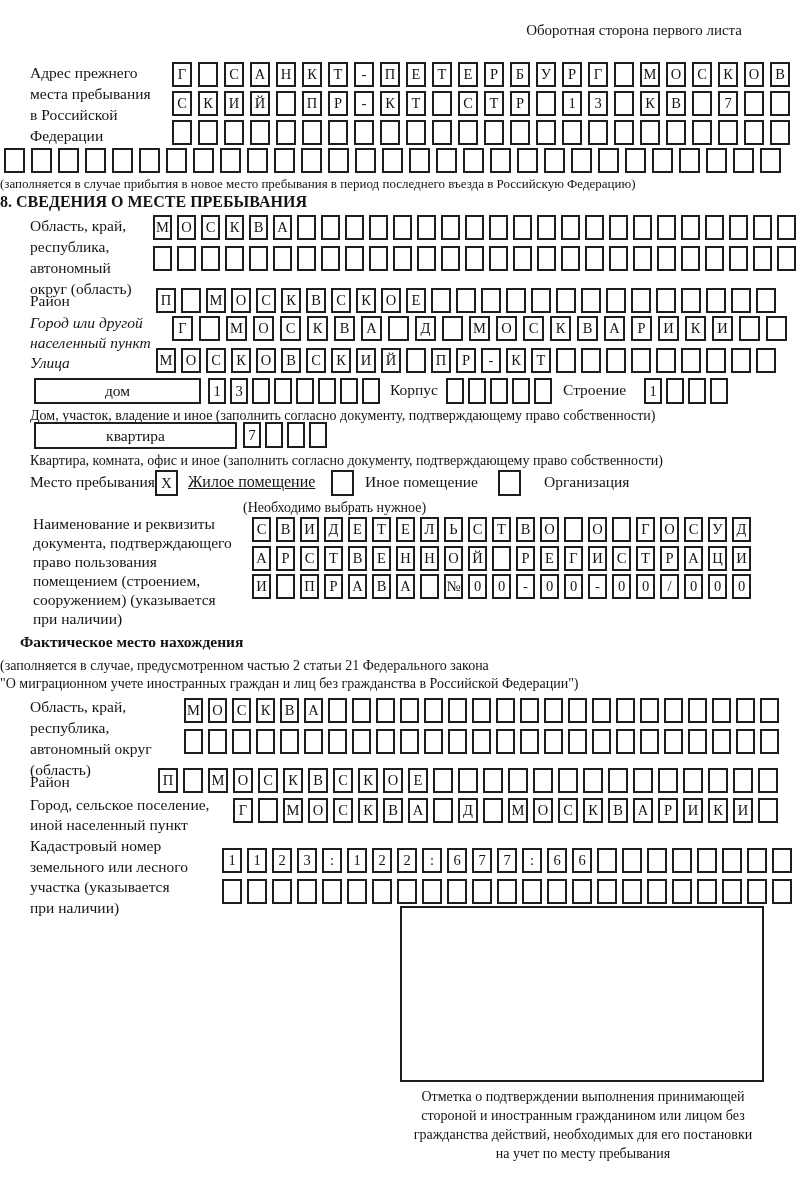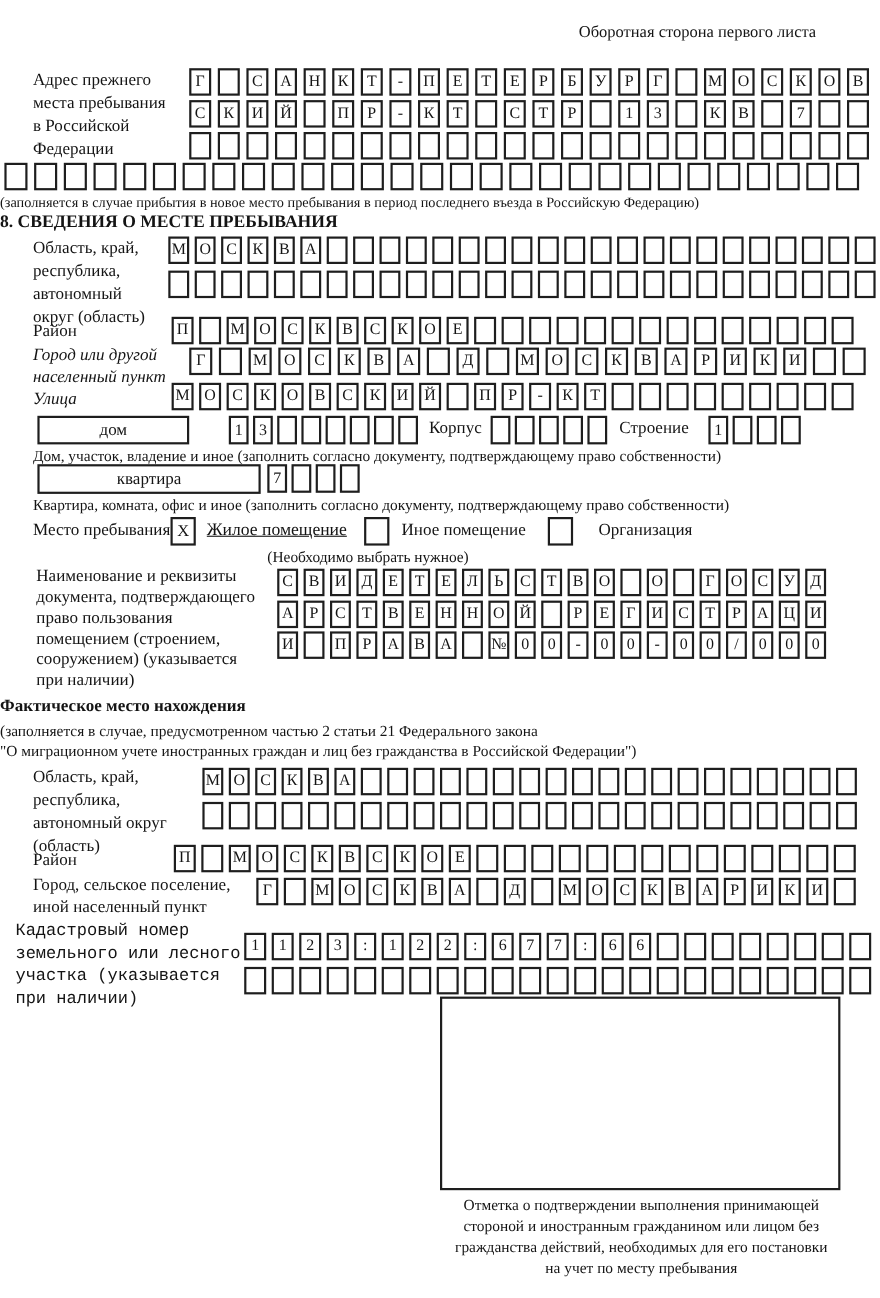--- a/index.html
+++ b/index.html
@@ -4,21 +4,21 @@
 <style>
   html,body{margin:0;padding:0;background:#fff;}
   .page{position:relative;width:800px;height:1180px;background:#ffffff;
         font-family:"Liberation Serif","DejaVu Serif",serif;color:#141414;overflow:hidden;}
   .abs{position:absolute;}
   .lbl{font-size:15.5px;line-height:21px;white-space:pre-line;}
   .note{font-size:13px;line-height:17px;}
   .note2{font-size:14px;line-height:18px;}
   .center{left:0;right:0;}
   .title{font-weight:bold;font-size:16px;}
-  .title2{font-weight:bold;font-size:15.5px;}
+  .title2{font-weight:bold;font-size:15.5px;padding-left:20px;}
   .cells{display:flex;}
   .cell{box-sizing:border-box;flex:none;border:2px solid #1e1e1e;height:25px;background:#fff;
         display:flex;align-items:center;justify-content:center;font-size:14.5px;}
   .c26{gap:6px}.c26 .cell{width:20px}
   .c27{gap:6px}.c27 .cell{width:21px}
   .c24{gap:5px}.c24 .cell{width:19px}
   .c25{gap:5px}.c25 .cell{width:20px}
   .c22{gap:4px}.c22 .cell{width:18px;height:26px}
   .wbox{box-sizing:border-box;border:2px solid #1e1e1e;height:26px;background:#fff;
         display:flex;align-items:center;justify-content:center;font-size:15.5px;}
@@ -292,21 +292,21 @@
       <span class="cell"></span>
       <span class="cell"></span>
       <span class="cell"></span>
       <span class="cell"></span>
       <span class="cell"></span>
       <span class="cell"></span>
       <span class="cell"></span>
       <span class="cell"></span>
     </div>
 
-  <div class="abs wbox" style="left:34px;top:378px;width:138px;">дом</div>
+  <div class="abs wbox" style="left:34px;top:378px;width:167px;">дом</div>
   <div class="abs cells c22" style="left:208px;top:378px;">
       <span class="cell">1</span>
       <span class="cell">3</span>
       <span class="cell"></span>
       <span class="cell"></span>
       <span class="cell"></span>
       <span class="cell"></span>
       <span class="cell"></span>
       <span class="cell"></span>
     </div>
@@ -533,21 +533,21 @@
       <span class="cell">К</span>
       <span class="cell">В</span>
       <span class="cell">А</span>
       <span class="cell">Р</span>
       <span class="cell">И</span>
       <span class="cell">К</span>
       <span class="cell">И</span>
       <span class="cell"></span>
     </div>
 
-  <div class="abs lbl" style="left:14px;top:836px;line-height:20.5px;font-family:Liberation Mono, monospace;">Кадастровый номер
+  <div class="abs lbl" style="left:30px;top:836px;line-height:20.5px;">Кадастровый номер
 земельного или лесного
 участка (указывается
 при наличии)</div>
   <div class="abs cells c25" style="left:222px;top:848px;">
       <span class="cell">1</span>
       <span class="cell">1</span>
       <span class="cell">2</span>
       <span class="cell">3</span>
       <span class="cell">:</span>
       <span class="cell">1</span>

